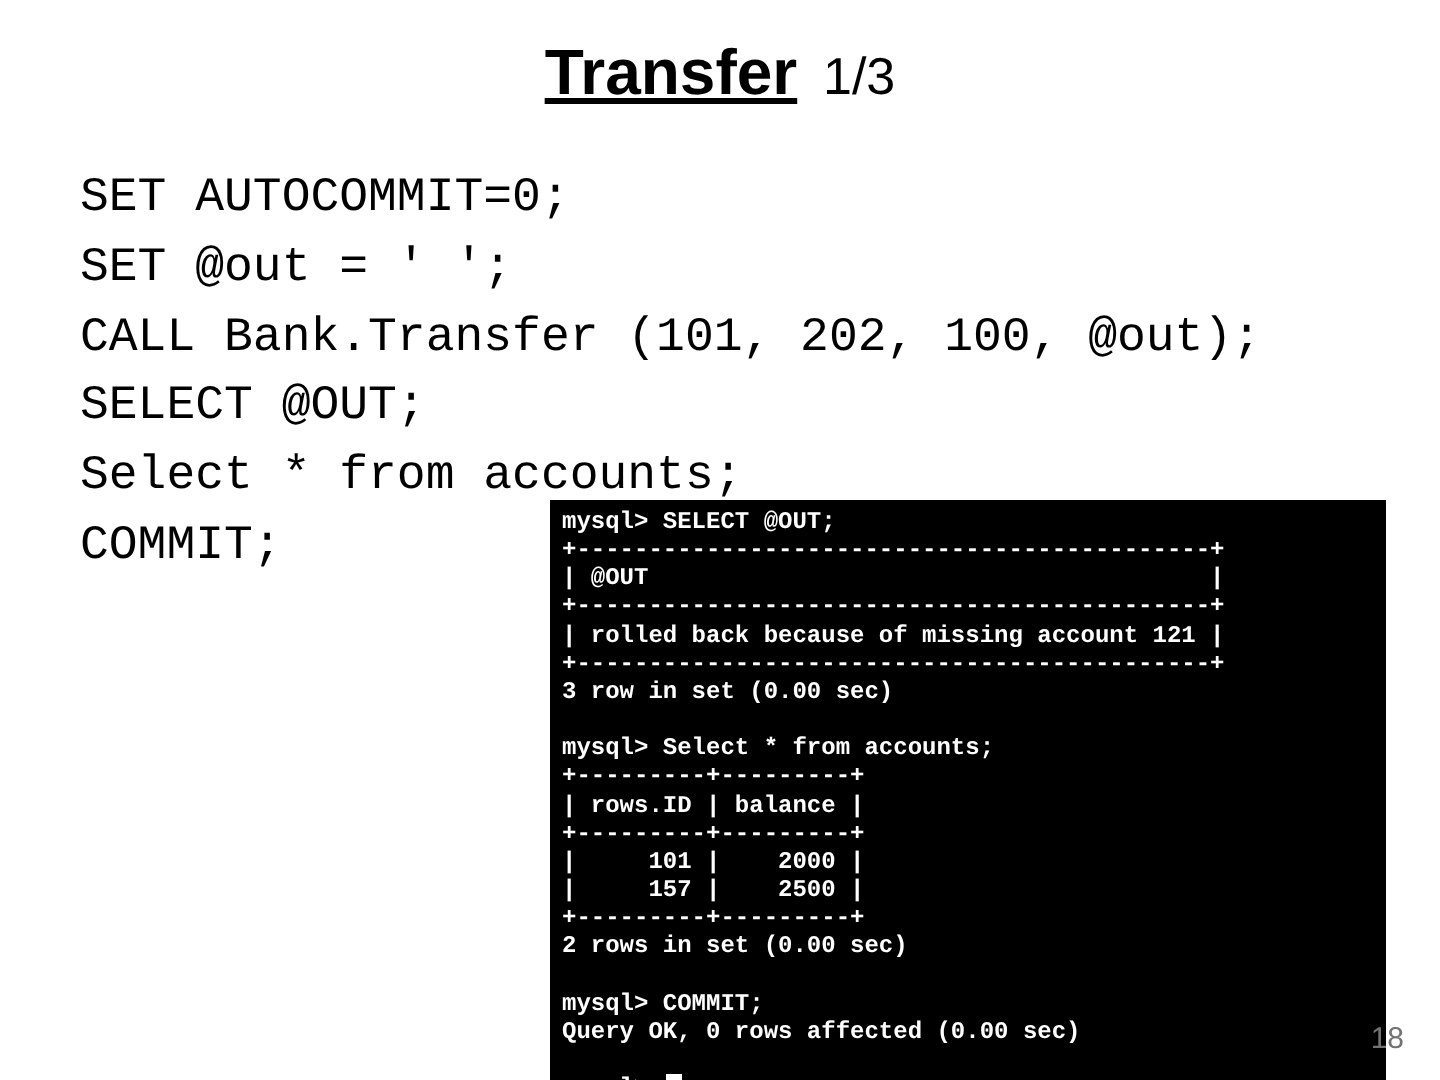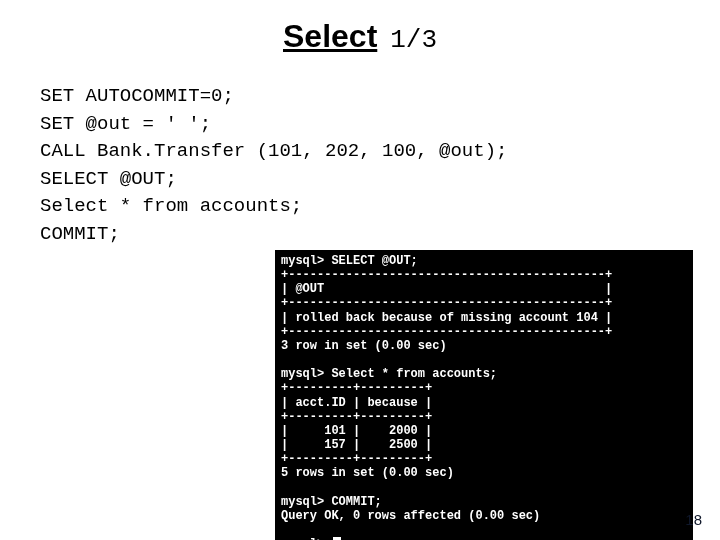--- a/index.html
+++ b/index.html
@@ -11,24 +11,24 @@
       position: relative;
     }
     .title {
       text-align: center;
       font-size: 32px;
       font-weight: bold;
       padding-top: 18px;
       color: #000;
     }
     .title-main { text-decoration: underline; }
-    .title-frac { font-size: 26px; font-weight: normal; margin-left: 4px; font-family: Liberation Mono, monospace; }
+    .title-frac { font-size: 26px; font-weight: normal; margin-left: 4px; }
     .code-block {
       font-family: 'Courier New', monospace;
-      font-size: 19px;
+      font-size: 24px;
       color: #000;
       margin-left: 40px;
       margin-top: 28px;
       line-height: 1.45;
       white-space: pre;
     }
     .terminal {
       position: absolute;
       left: 275px;
       top: 250px;
@@ -41,53 +41,53 @@
       line-height: 1.18;
       padding: 4px 6px 6px 6px;
       white-space: pre;
     }
     .cursor { display: inline-block; width: 8px; height: 11px; background: #fff; vertical-align: -1px; margin-left: 2px; }
     .page-num {
       position: absolute;
       right: 18px;
       bottom: 12px;
       font-size: 15px;
-      color: #0f172a;
+      color: #737373;
     }
   </style>
 </head>
 <body>
 
 <div class="title">
-  <span class="title-main">Select</span>
+  <span class="title-main">Transfer</span>
   <span class="title-frac">1/3</span>
 </div>
 
 <div class="code-block"><span>SET AUTOCOMMIT=0;</span>
 <span>SET @out = ' ';</span>
 <span>CALL Bank.Transfer (101, 202, 100, @out);</span>
 <span>SELECT @OUT;</span>
 <span>Select * from accounts;</span>
 <span>COMMIT;</span></div>
 
 <div class="terminal"><span>mysql&gt; SELECT @OUT;</span>
 <span>+--------------------------------------------+</span>
 <span>| @OUT                                       |</span>
 <span>+--------------------------------------------+</span>
-<span>| rolled back because of missing account 104 |</span>
+<span>| rolled back because of missing account 121 |</span>
 <span>+--------------------------------------------+</span>
 <span>3 row in set (0.00 sec)</span>
 <span></span>
 <span>mysql&gt; Select * from accounts;</span>
 <span>+---------+---------+</span>
-<span>| acct.ID | because |</span>
+<span>| rows.ID | balance |</span>
 <span>+---------+---------+</span>
 <span>|     101 |    2000 |</span>
 <span>|     157 |    2500 |</span>
 <span>+---------+---------+</span>
-<span>5 rows in set (0.00 sec)</span>
+<span>2 rows in set (0.00 sec)</span>
 <span></span>
 <span>mysql&gt; COMMIT;</span>
 <span>Query OK, 0 rows affected (0.00 sec)</span>
 <span></span>
 <span>mysql&gt; </span><span class="cursor"></span></div>
 
 <div class="page-num">18</div>
 
 </body></html>

